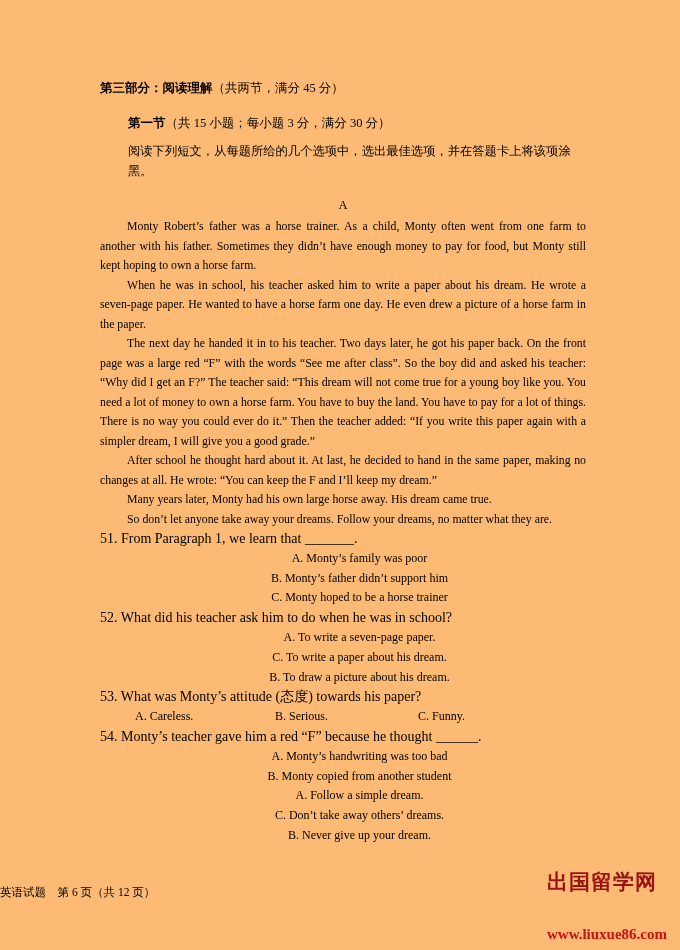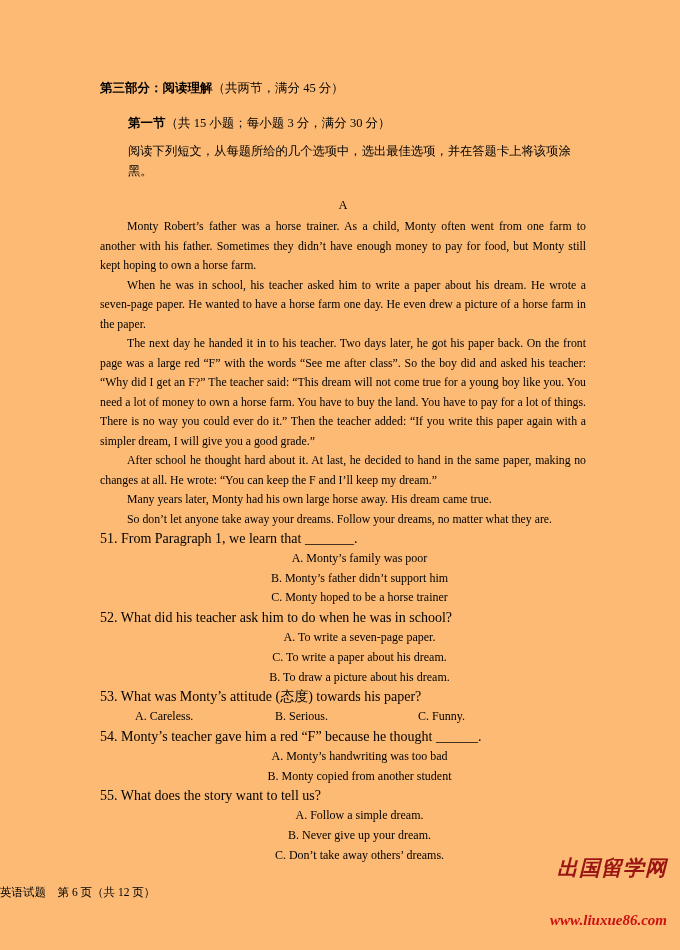--- a/index.html
+++ b/index.html
@@ -73,23 +73,22 @@
     top: 884px;
     left: 0;
     width: 100%;
     text-align: left;
     font-size: 11.5px;
     line-height: 16px;
   }
   .watermark {
     position: absolute;
     right: 13px;
-    bottom: 22px;
-    text-align: right;
-    font-style: italic;
+    bottom: 8px;
+    text-align: left;
   }
   .wm-name {
     font-size: 21px;
     font-weight: bold;
     line-height: 24px;
     letter-spacing: 1px;
   }
   .wm-url {
     font-size: 15px;
     font-weight: bold;
@@ -139,24 +138,23 @@
       </p>
     </div>
 
     <div class="question">
       <p class="stem">54. Monty’s teacher gave him a red “F” because he thought ______.</p>
       <p class="option">A. Monty’s handwriting was too bad</p>
       <p class="option">B. Monty copied from another student</p>
     </div>
 
     <div class="question">
-      <p class="stem">55. What does the story want to tell us?</p>
       <p class="option">A. Follow a simple dream.</p>
+      <p class="option">C. Don’t take away others’ dreams.</p>
       <p class="option">B. Never give up your dream.</p>
-      <p class="option">C. Don’t take away others’ dreams.</p>
     </div>
 
   </div>
 
   <div class="footer">英语试题　第 6 页（共 12 页）</div>
 
   <div class="watermark">
     <div class="wm-name" style="color: rgb(155, 20, 20);">出国留学网</div>
     <div class="wm-url" style="color: rgb(204, 17, 17);">www.liuxue86.com</div>
   </div>

